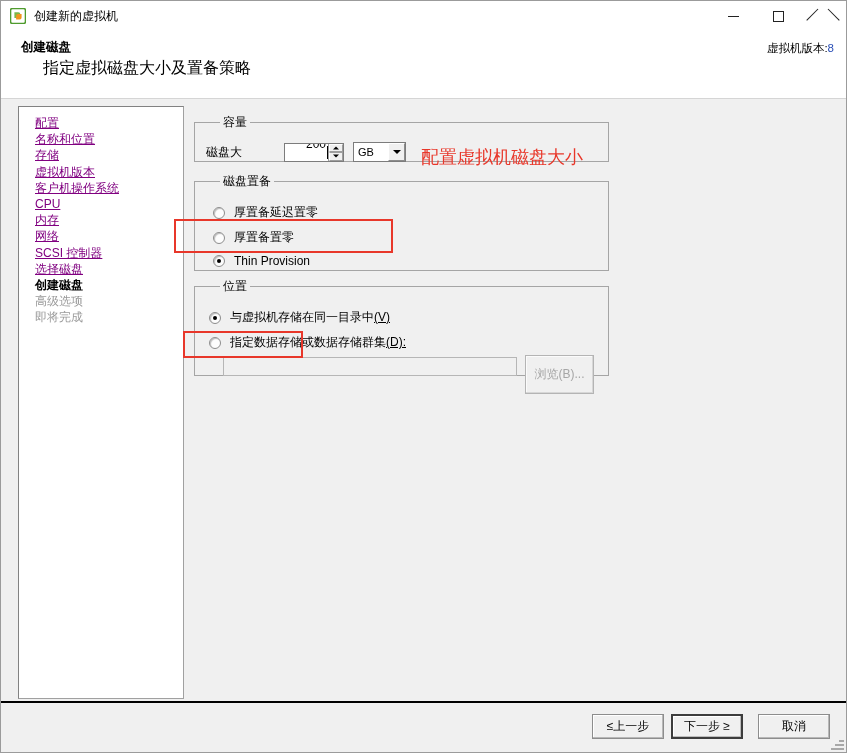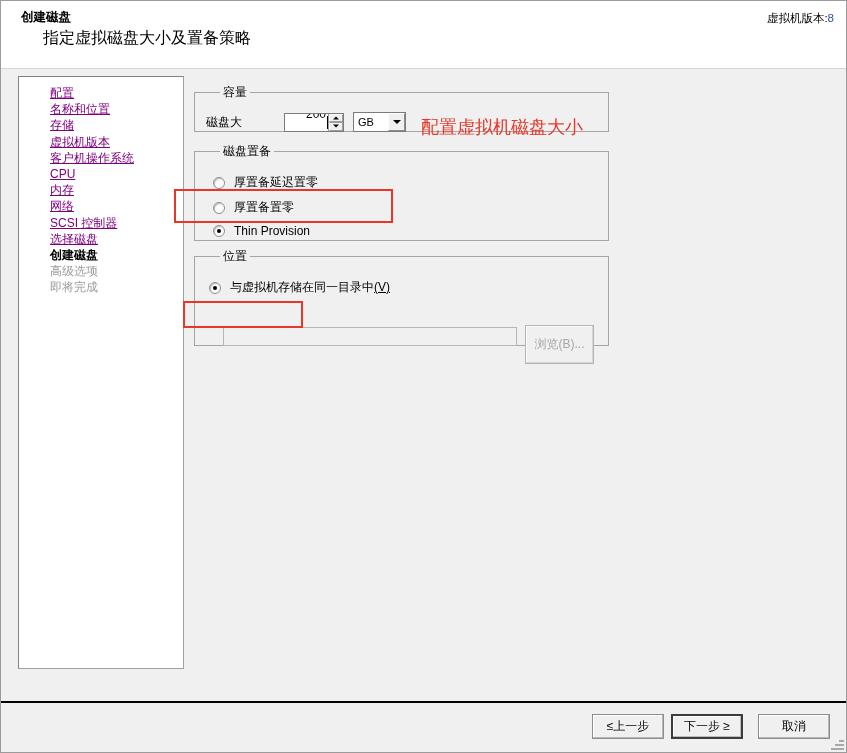--- a/index.html
+++ b/index.html
@@ -135,21 +135,21 @@
   #nav {
     position: relative;
     flex: 0 0 166px;
     margin-left: 10px;
     background: #ffffff;
     border: 1px solid #a0a0a0;
     border-top-color: #828282;
     border-left-color: #828282;
     box-sizing: border-box;
     height: 593px;
-    padding: 8px 0 0 31px;
+    padding: 8px 0 0 16px;
     overflow: hidden;
   }
   .nav-item {
     font-size: 12px;
     line-height: 16.2px;
     white-space: nowrap;
     cursor: default;
   }
   .nav-item.link {
     color: #800080;
@@ -421,20 +421,41 @@
     background: #a8a8a8;
     height: 2px;
     transform-origin: right bottom;
   }
 </style>
 </head>
 <body>
 
 <div id="window">
 
+  <div id="titlebar">
+    <div id="title-icon">
+      <svg width="16" height="16" viewBox="0 0 16 16" aria-hidden="true">
+        <rect x="0.5" y="0.5" width="15" height="15" rx="2" fill="#ffffff" stroke="#4f9b2e" stroke-width="1.6"></rect>
+        <path d="M4.4 4.2 h4.0 a1.9 1.9 0 0 1 0 3.8 h-1.5 v2.1 h-2.5 z" fill="#7ab648"></path>
+        <path d="M8.0 6.0 h3.6 v3.6 a1.9 1.9 0 0 1 -1.9 1.9 h-3.6 v-3.6 a1.9 1.9 0 0 1 1.9 -1.9 z" fill="#f0941e"></path>
+      </svg>
+    </div>
+    <div id="title-text">创建新的虚拟机</div>
+    <div class="win-btns">
+      <button class="win-btn" title="最小化">
+        <span class="glyph-min"></span>
+      </button>
+      <button class="win-btn" title="最大化">
+        <span class="glyph-max"></span>
+      </button>
+      <button class="win-btn close" title="关闭">
+        <span class="glyph-close"></span>
+      </button>
+    </div>
+  </div>
 
   <div id="header">
     <div id="header-title">创建磁盘</div>
     <div id="header-sub">指定虚拟磁盘大小及置备策略</div>
     <div id="hw-version">
       <span>虚拟机版本:</span><span class="v">8</span>
     </div>
   </div>
 
   <div id="body">
@@ -499,20 +520,24 @@
       </fieldset>
 
       <fieldset class="group" id="grp-location">
         <legend>位置</legend>
 
         <div class="radio-row" style="left:14px; top:14px;">
           <span class="radio checked"></span>
           <span class="radio-label"><span>与虚拟机存储在同一目录中</span><span class="mn">(V)</span></span>
         </div>
 
+        <div class="radio-row" style="left:14px; top:39px;">
+          <span class="radio"></span>
+          <span class="radio-label"><span>指定数据存储或数据存储群集</span><span class="mn">(D):</span></span>
+        </div>
 
         <input id="loc-path" type="text" disabled="" value="" style="">
 
         <div id="btn-browse">浏览(B)...</div>
       </fieldset>
 
     </div>
 
     <div class="redbox" id="redbox-capacity"></div>
     <div class="redbox" id="redbox-thin"></div>

